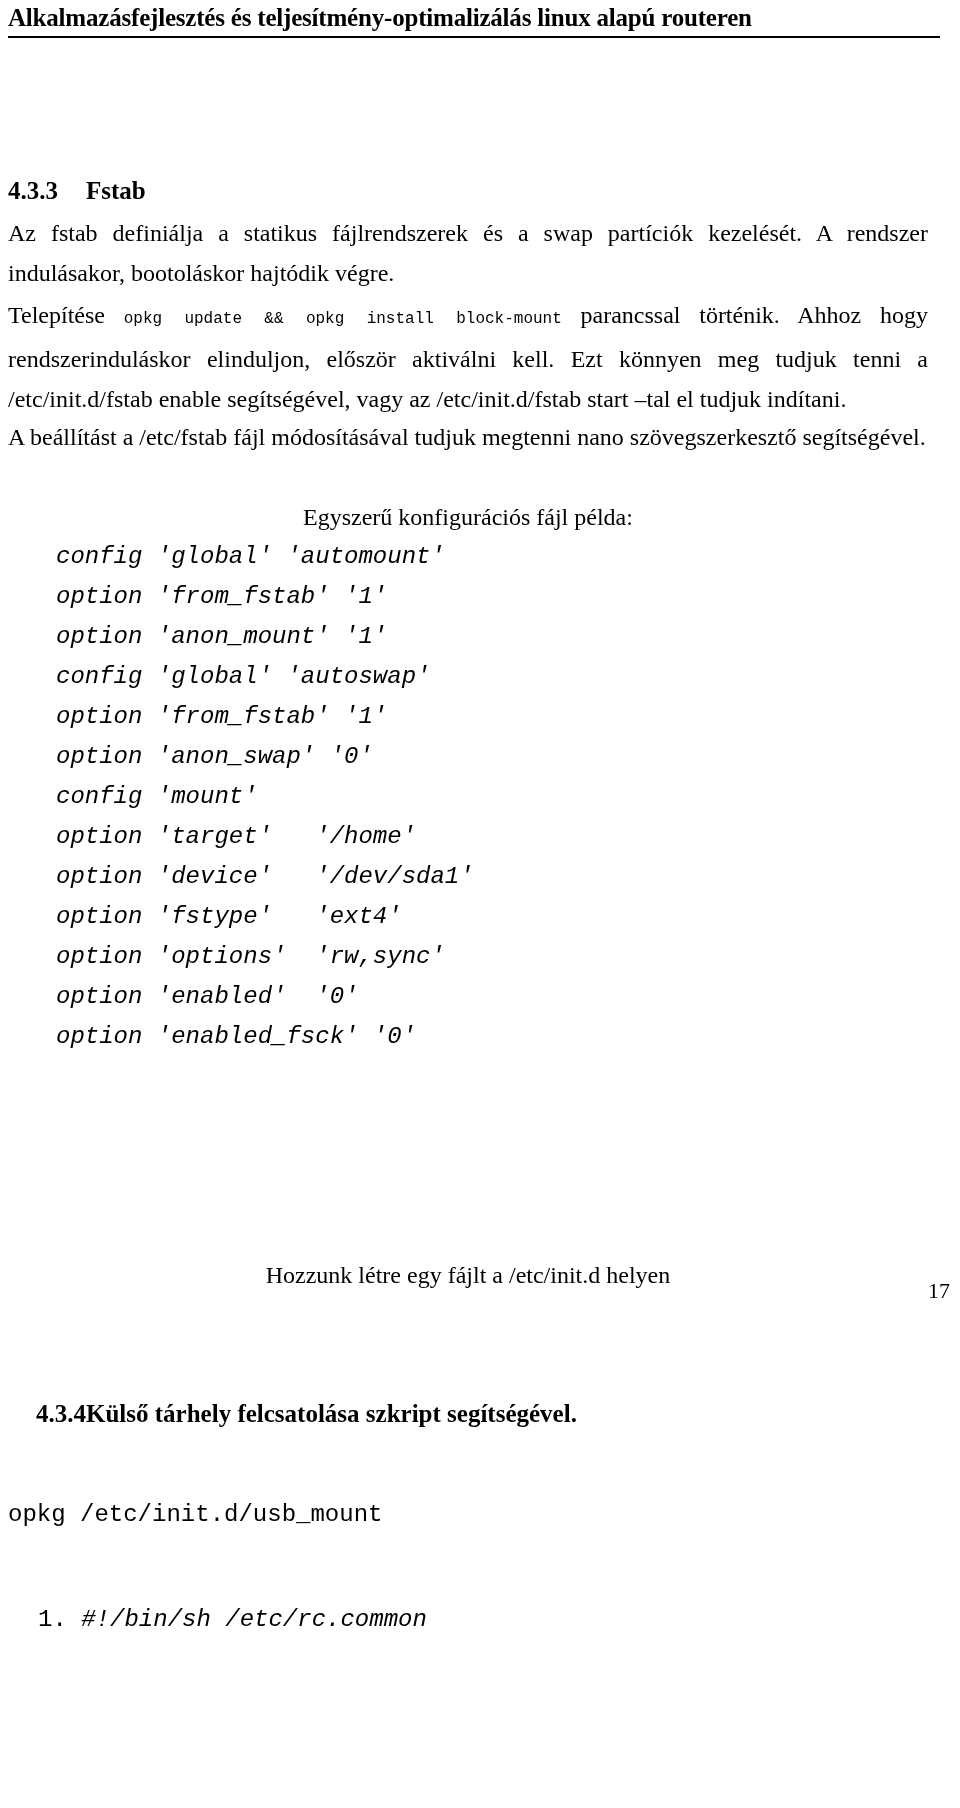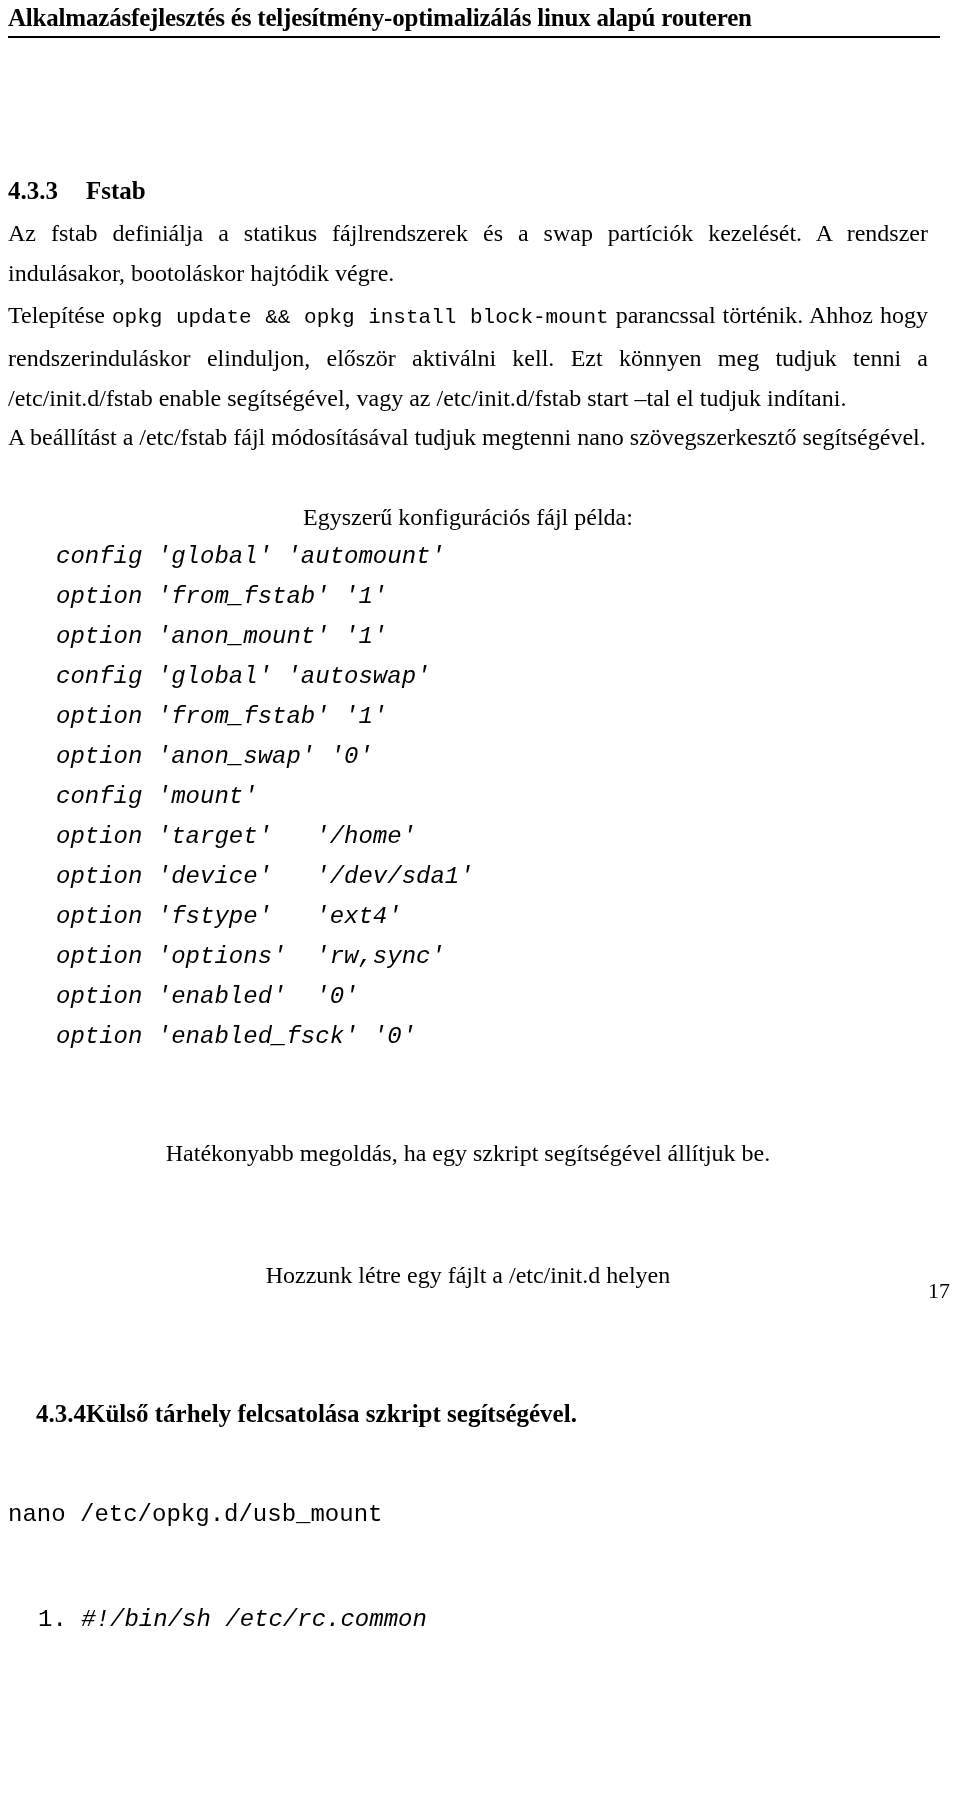--- a/index.html
+++ b/index.html
@@ -89,21 +89,21 @@
   #p2 { left: 8px; top: 295px; width: 920px; }
   #p3 { left: 8px; top: 417px; width: 920px; }
   #p4 { left: 8px; top: 497px; width: 920px; }
   #p5 { left: 8px; top: 1053px; width: 920px; }
   #p6 { left: 8px; top: 1133px; width: 920px; }
   #p7 { left: 8px; top: 1255px; width: 920px; }
   #p8 { left: 8px; top: 1455px; width: 920px; }
 
   .mono-inline {
     font-family: "Liberation Mono", "DejaVu Sans Mono", monospace;
-    font-size: 21px;
+    font-size: 16px;
   }
 
   
   .code-block {
     position: absolute;
     font-family: "Liberation Mono", "DejaVu Sans Mono", monospace;
     font-style: italic;
     font-size: 24px;
     line-height: 40px;
     white-space: pre;
@@ -169,28 +169,27 @@
 option 'anon_swap' '0'
 config 'mount'
 option 'target'   '/home'
 option 'device'   '/dev/sda1'
 option 'fstype'   'ext4'
 option 'options'  'rw,sync'
 option 'enabled'  '0'
 option 'enabled_fsck' '0'</div>
 
 
-  <div class="para last-left" id="p6">Hatékonyabb megoldás, ha egy szkript segítségével állítjuk be.</div>
 
   <div class="h3" id="h-434">
     <span class="num">4.3.4</span><span>Külső tárhely felcsatolása szkript segítségével.</span>
   </div>
 
   <div class="para last-left" id="p7">Hozzunk létre egy fájlt a /etc/init.d helyen</div>
 
-  <div class="code-cmd" id="cmd-nano">nano /etc/opkg.d/usb_mount</div>
+  <div class="code-cmd" id="cmd-nano">opkg /etc/init.d/usb_mount</div>
 
 
   <div class="code-numbered" id="code-shebang"><span class="idx">1.</span> <span class="txt">#!/bin/sh /etc/rc.common</span></div>
 
   <div class="page-number">17</div>
 
 </div>
 
 </body></html>

